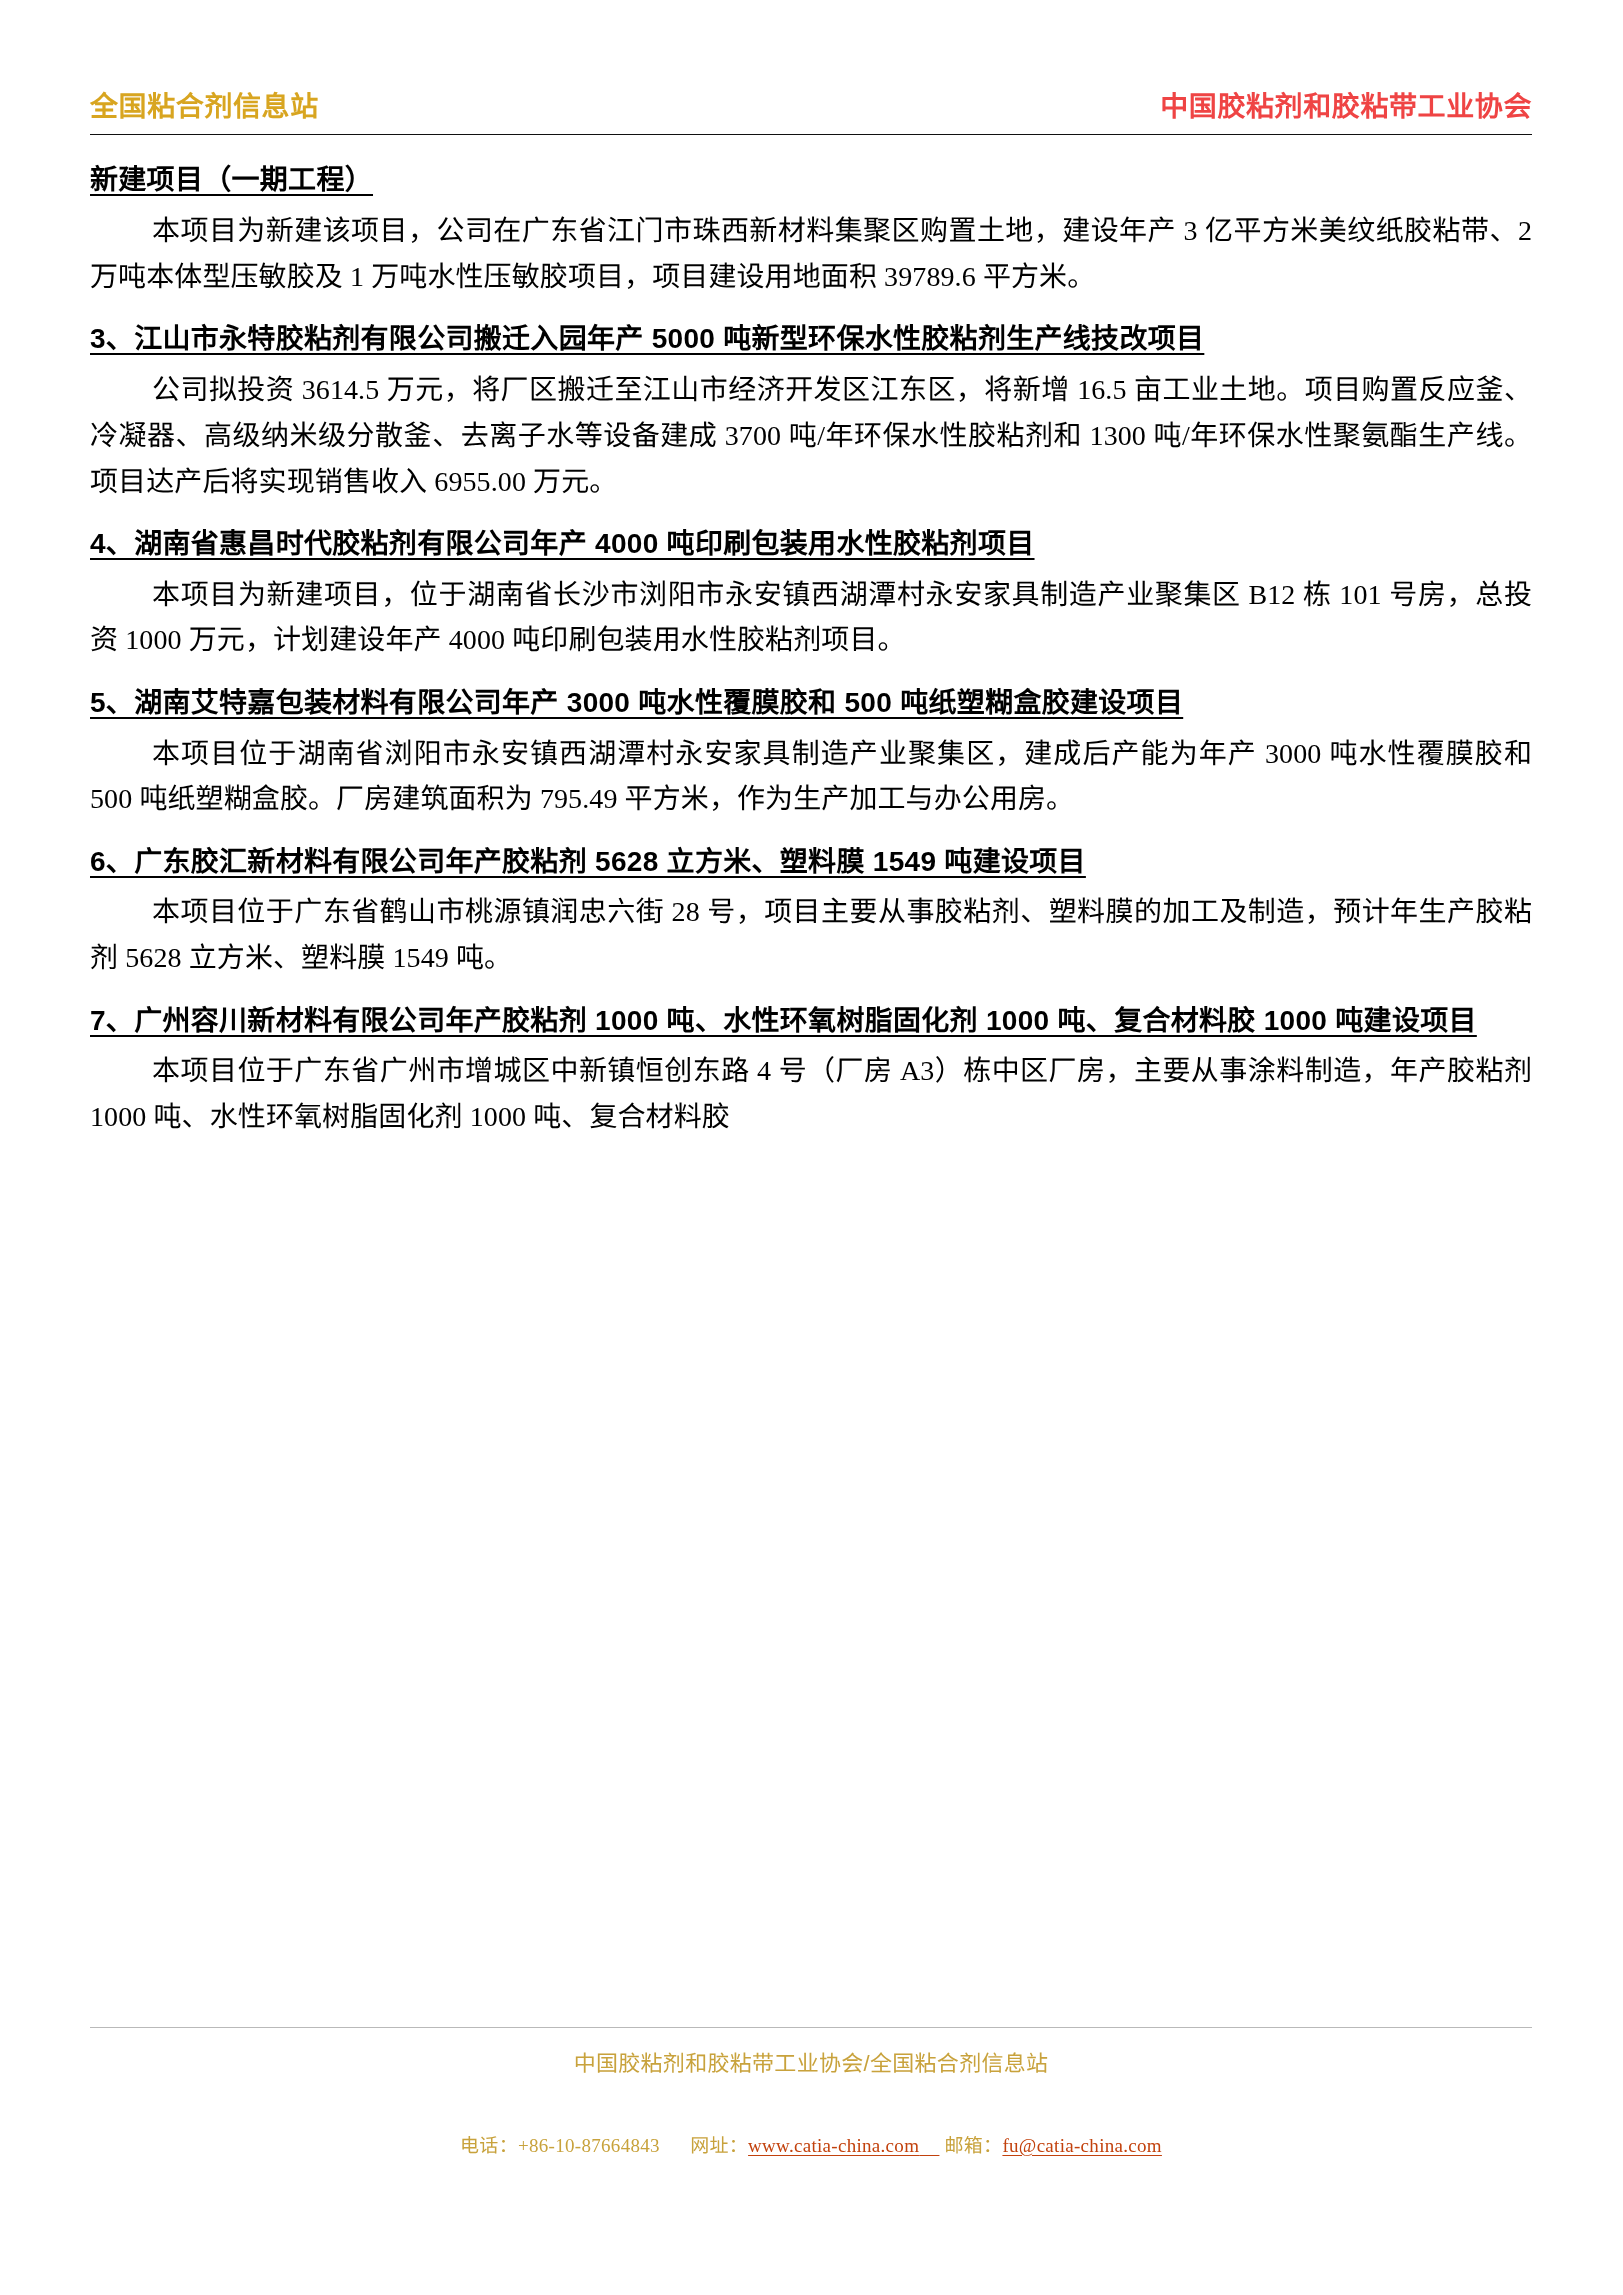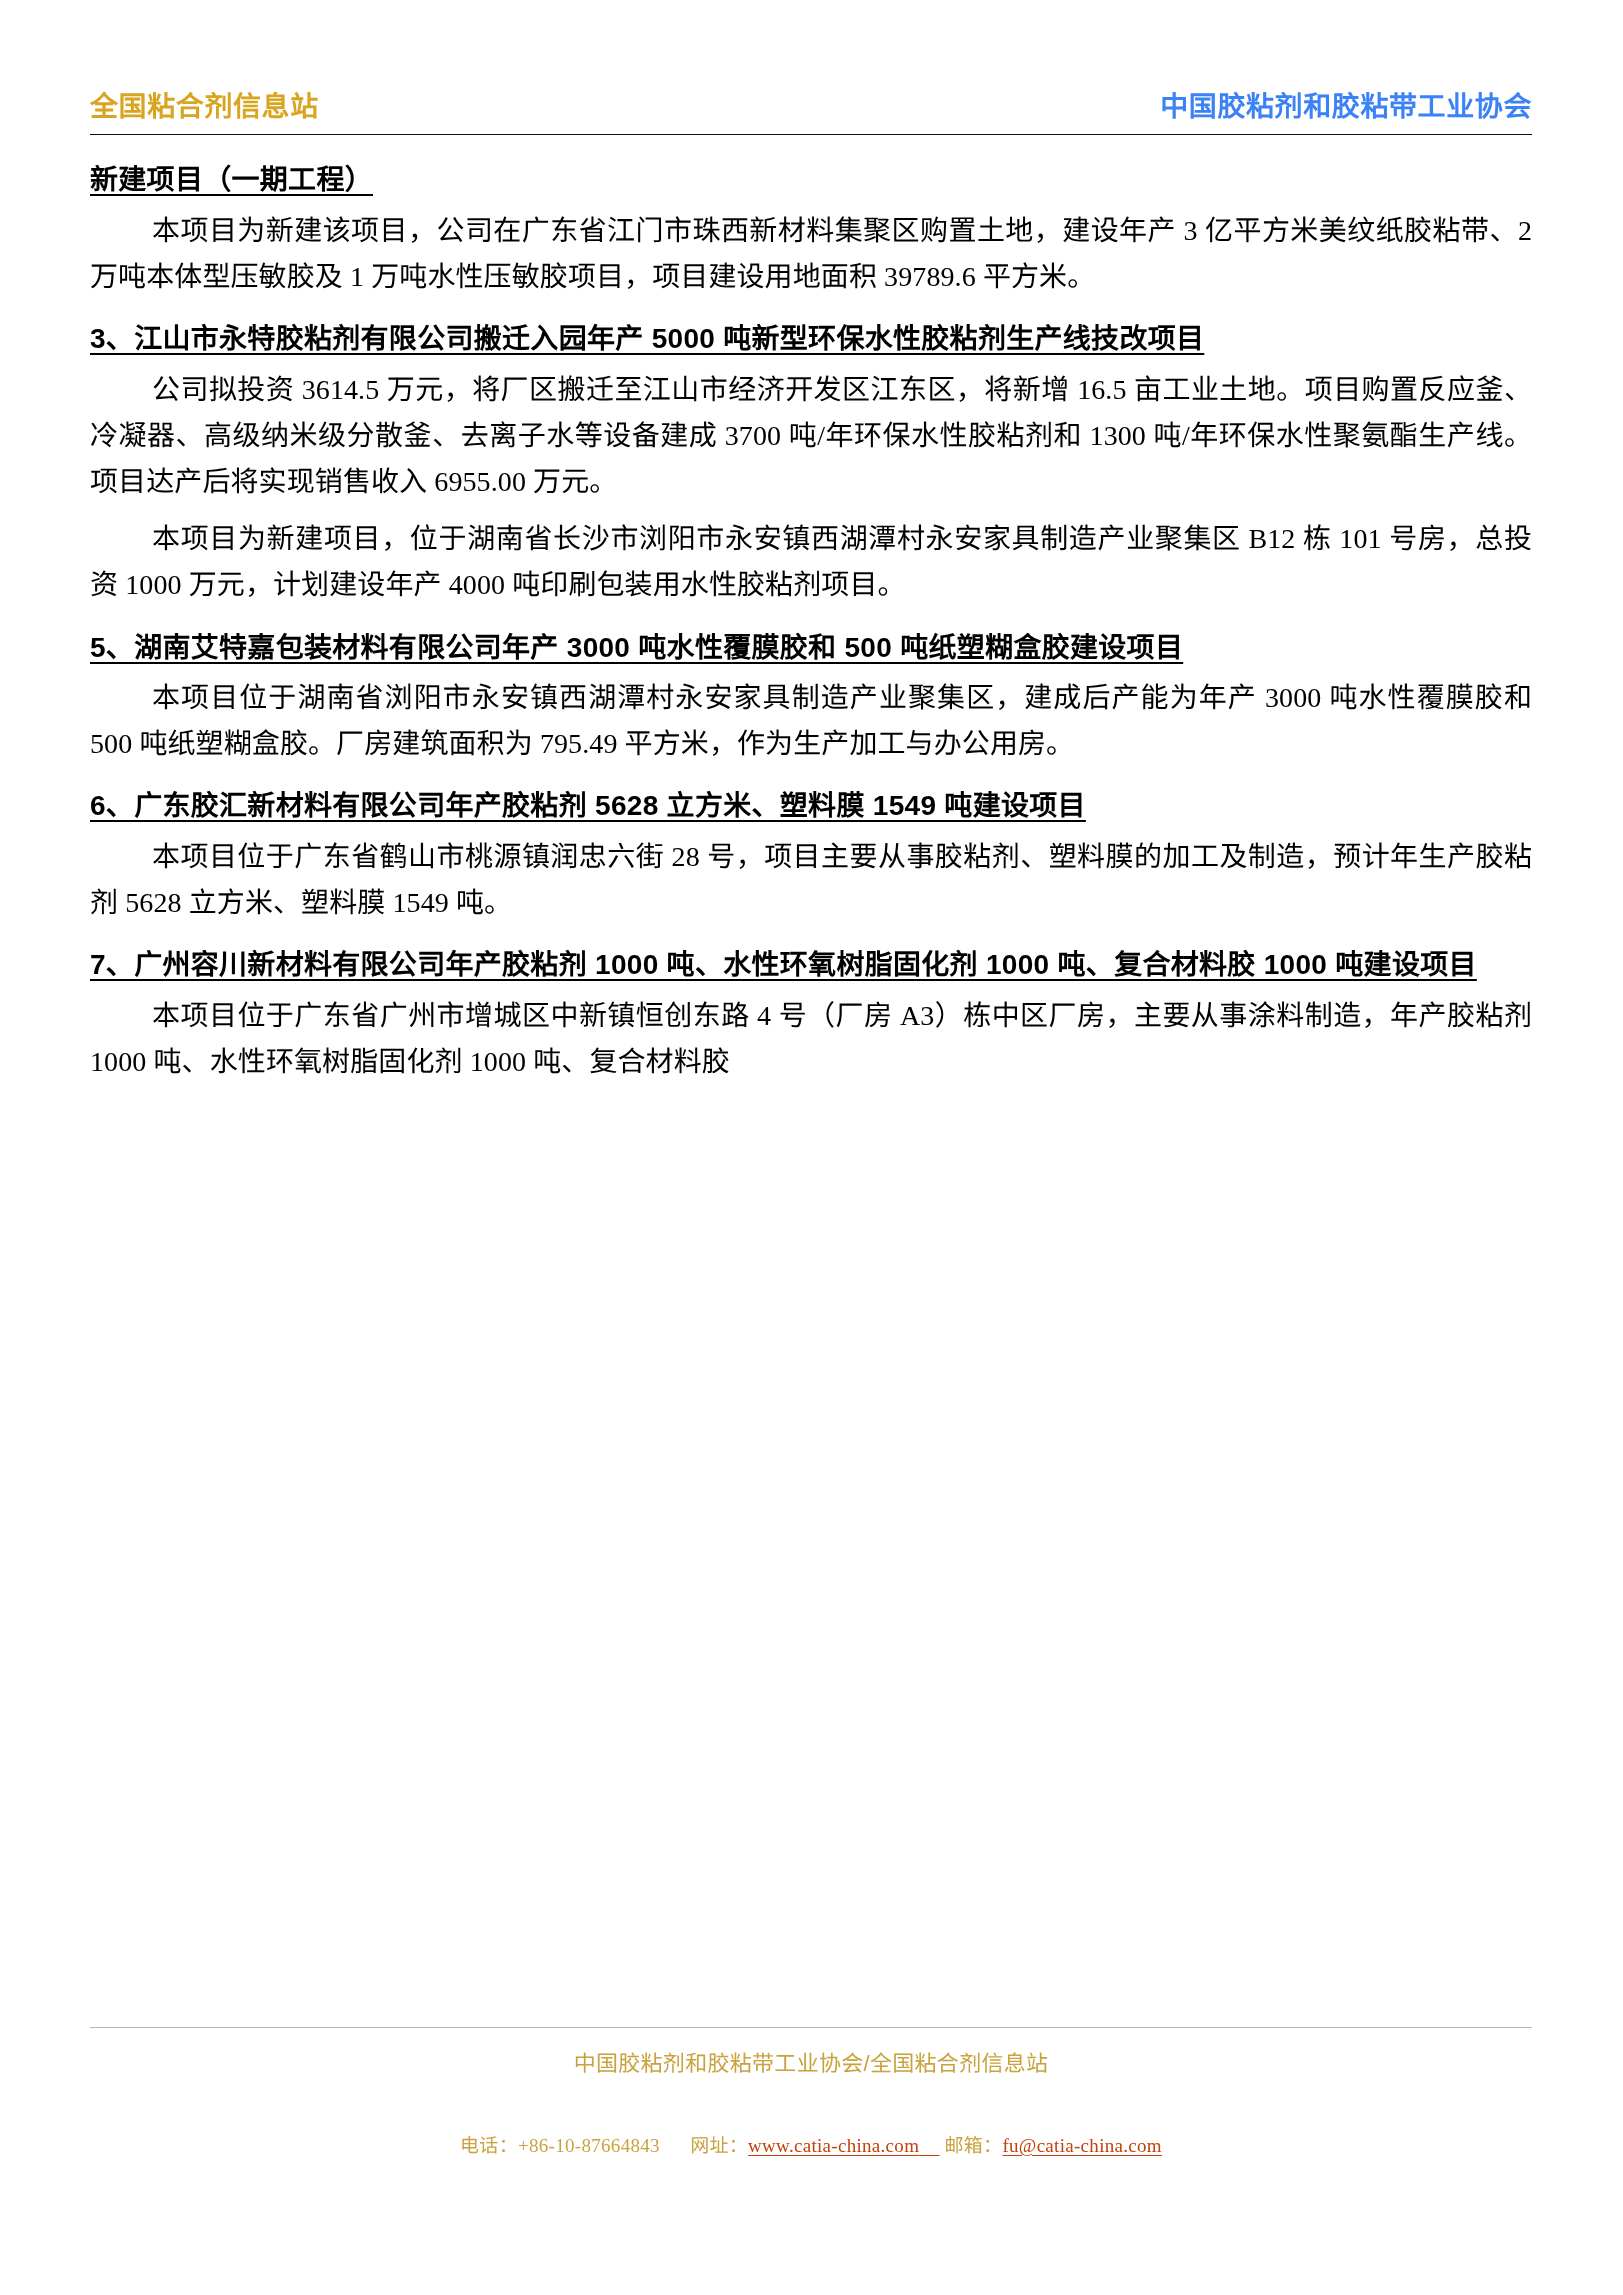--- a/index.html
+++ b/index.html
@@ -36,21 +36,21 @@
     font-family: "Liberation Sans", "DejaVu Sans", sans-serif;
     font-weight: bold;
     font-size: 28px;
     letter-spacing: 0.6px;
     padding-bottom: 9px;
   }
   .header .left {
     color: #d8a520;
   }
   .header .right {
-    color: #3b82f6;
+    color: #ef4444;
   }
   .header-rule {
     border-bottom: 1.9px solid #111111;
     width: 100%;
     margin-top: 1.3px;
   }
 
   
   .body-block {
     margin-top: 22px;
@@ -131,20 +131,21 @@
     <div class="header-rule"></div>
 
     <div class="body-block">
 
       <div class="heading">新建项目（一期工程）</div>
       <div class="para">本项目为新建该项目，公司在广东省江门市珠西新材料集聚区购置土地，建设年产 3 亿平方米美纹纸胶粘带、2 万吨本体型压敏胶及 1 万吨水性压敏胶项目，项目建设用地面积 39789.6 平方米。</div>
 
       <div class="heading">3、江山市永特胶粘剂有限公司搬迁入园年产 5000 吨新型环保水性胶粘剂生产线技改项目</div>
       <div class="para">公司拟投资 3614.5 万元，将厂区搬迁至江山市经济开发区江东区，将新增 16.5 亩工业土地。项目购置反应釜、冷凝器、高级纳米级分散釜、去离子水等设备建成 3700 吨/年环保水性胶粘剂和 1300 吨/年环保水性聚氨酯生产线。项目达产后将实现销售收入 6955.00 万元。</div>
 
+      <div class="heading">4、湖南省惠昌时代胶粘剂有限公司年产 4000 吨印刷包装用水性胶粘剂项目</div>
       <div class="para">本项目为新建项目，位于湖南省长沙市浏阳市永安镇西湖潭村永安家具制造产业聚集区 B12 栋 101 号房，总投资 1000 万元，计划建设年产 4000 吨印刷包装用水性胶粘剂项目。</div>
 
       <div class="heading">5、湖南艾特嘉包装材料有限公司年产 3000 吨水性覆膜胶和 500 吨纸塑糊盒胶建设项目</div>
       <div class="para">本项目位于湖南省浏阳市永安镇西湖潭村永安家具制造产业聚集区，建成后产能为年产 3000 吨水性覆膜胶和 500 吨纸塑糊盒胶。厂房建筑面积为 795.49 平方米，作为生产加工与办公用房。</div>
 
       <div class="heading">6、广东胶汇新材料有限公司年产胶粘剂 5628 立方米、塑料膜 1549 吨建设项目</div>
       <div class="para">本项目位于广东省鹤山市桃源镇润忠六街 28 号，项目主要从事胶粘剂、塑料膜的加工及制造，预计年生产胶粘剂 5628 立方米、塑料膜 1549 吨。</div>
 
       <div class="heading">7、广州容川新材料有限公司年产胶粘剂 1000 吨、水性环氧树脂固化剂 1000 吨、复合材料胶 1000 吨建设项目</div>
       <div class="para">本项目位于广东省广州市增城区中新镇恒创东路 4 号（厂房 A3）栋中区厂房，主要从事涂料制造，年产胶粘剂 1000 吨、水性环氧树脂固化剂 1000 吨、复合材料胶</div>

